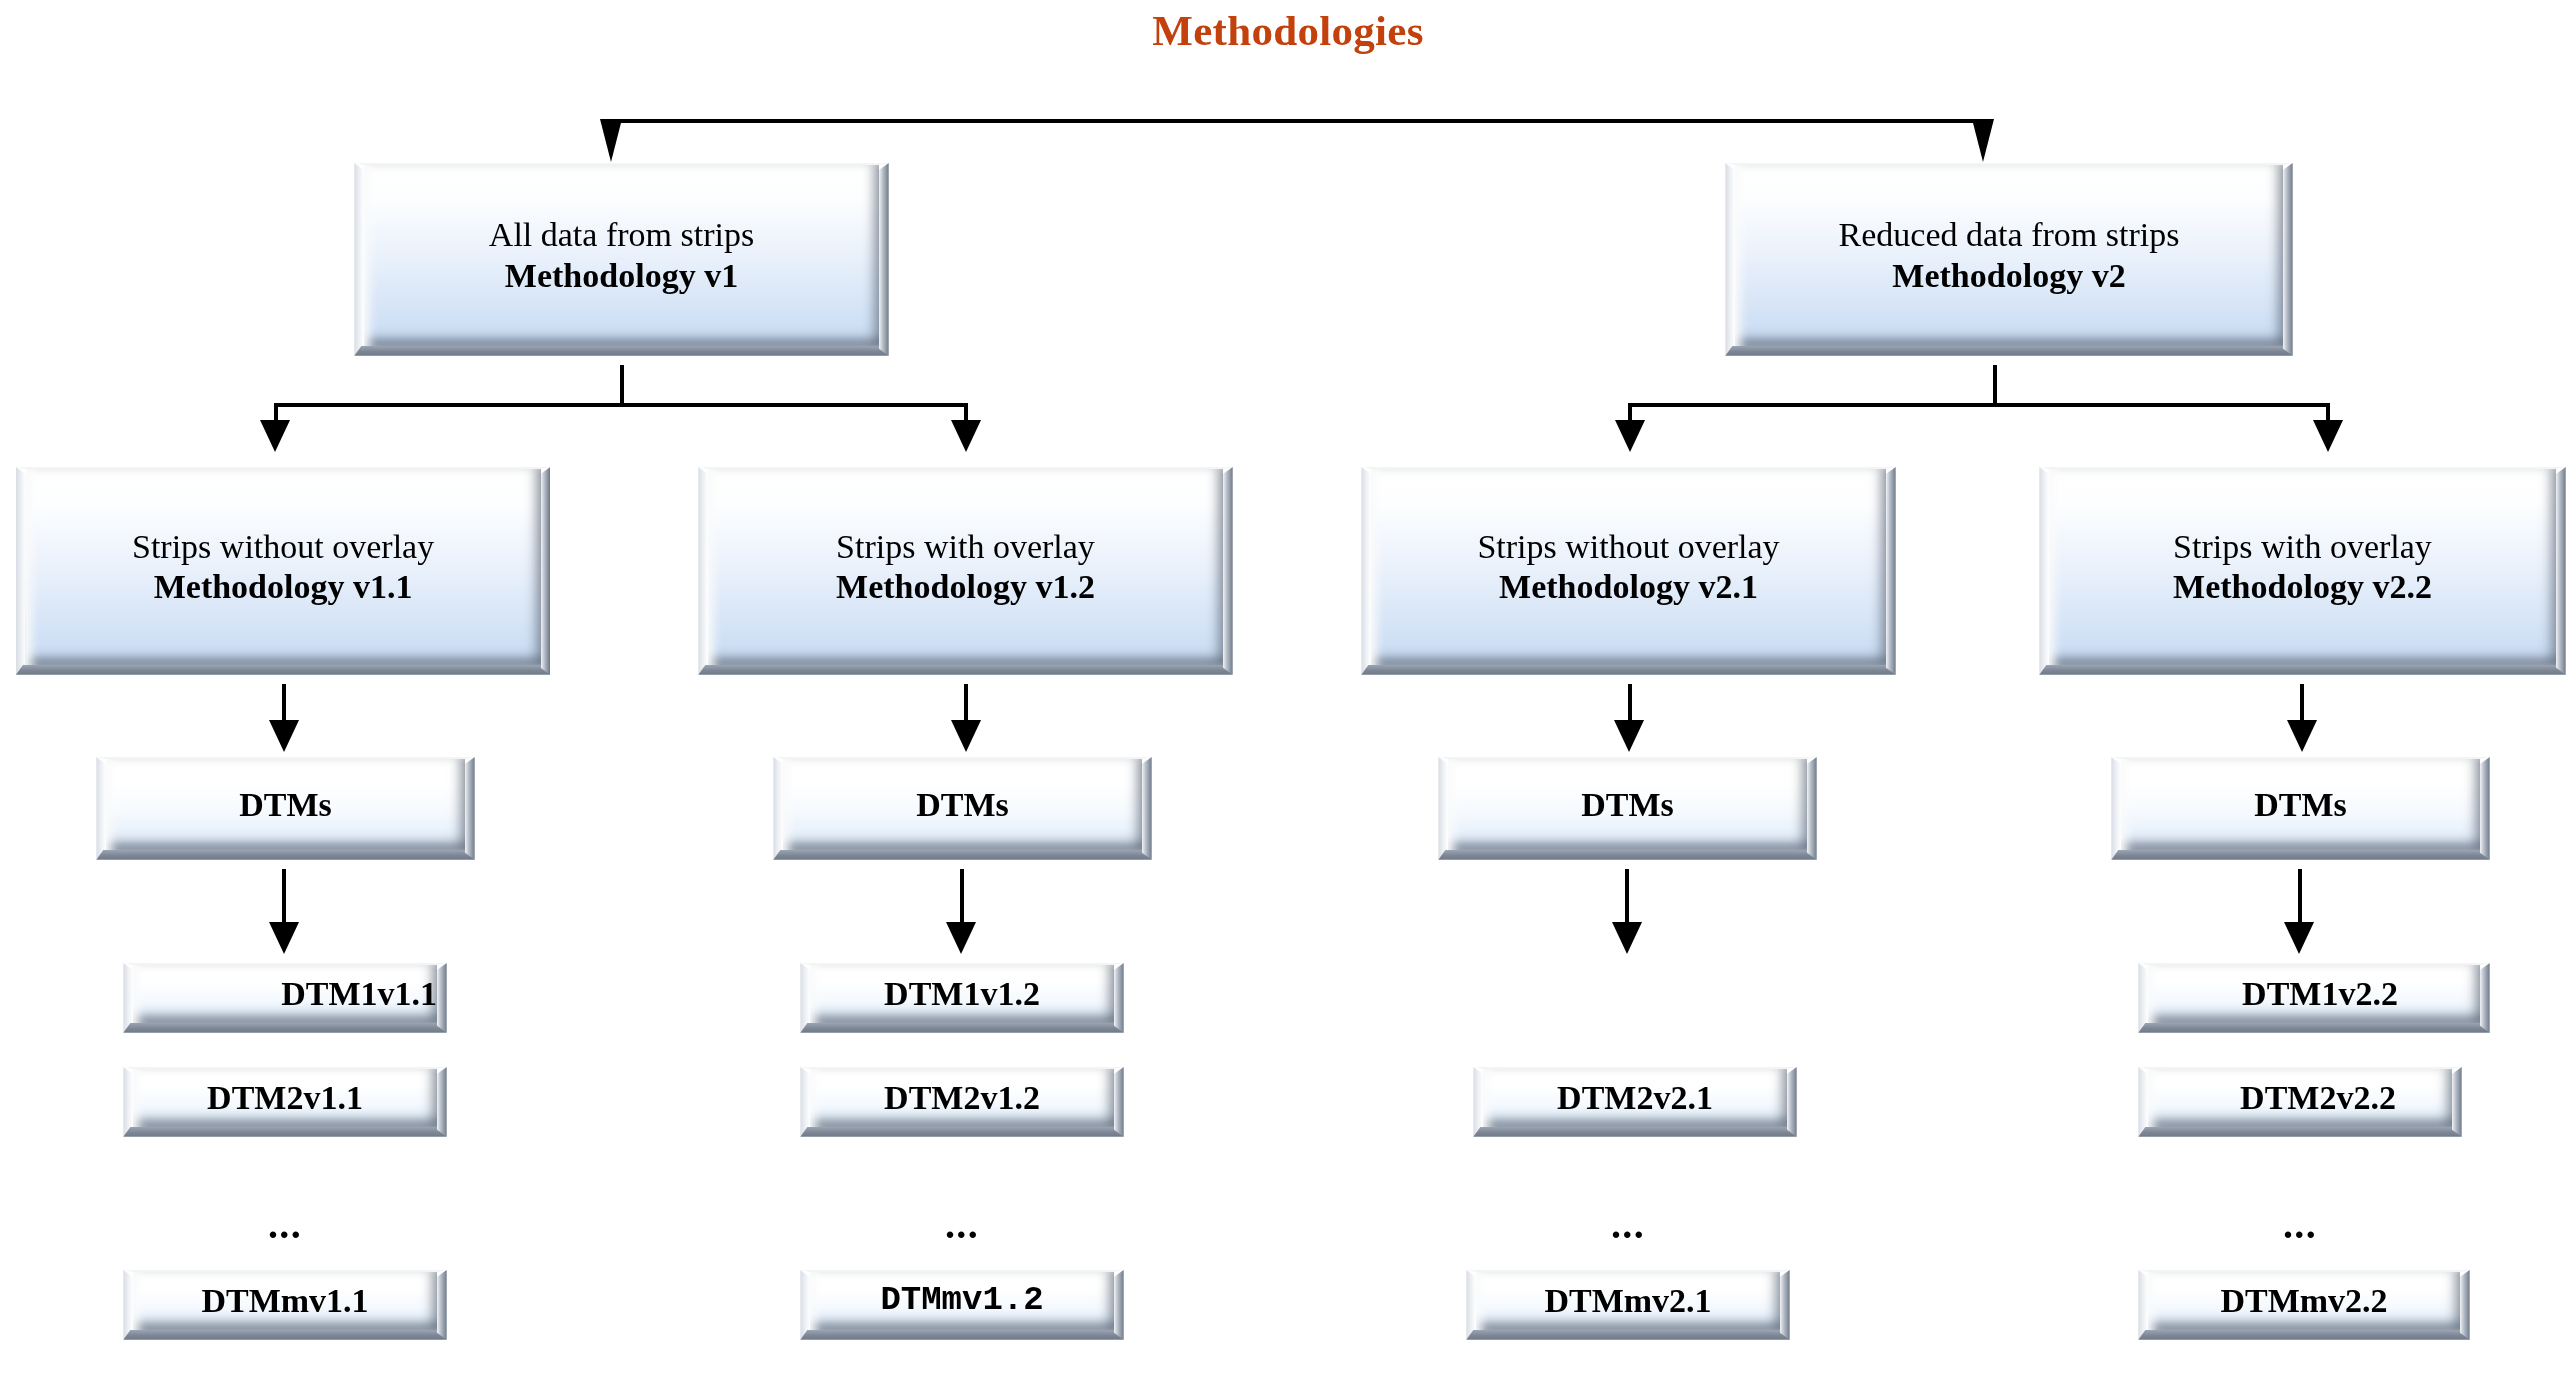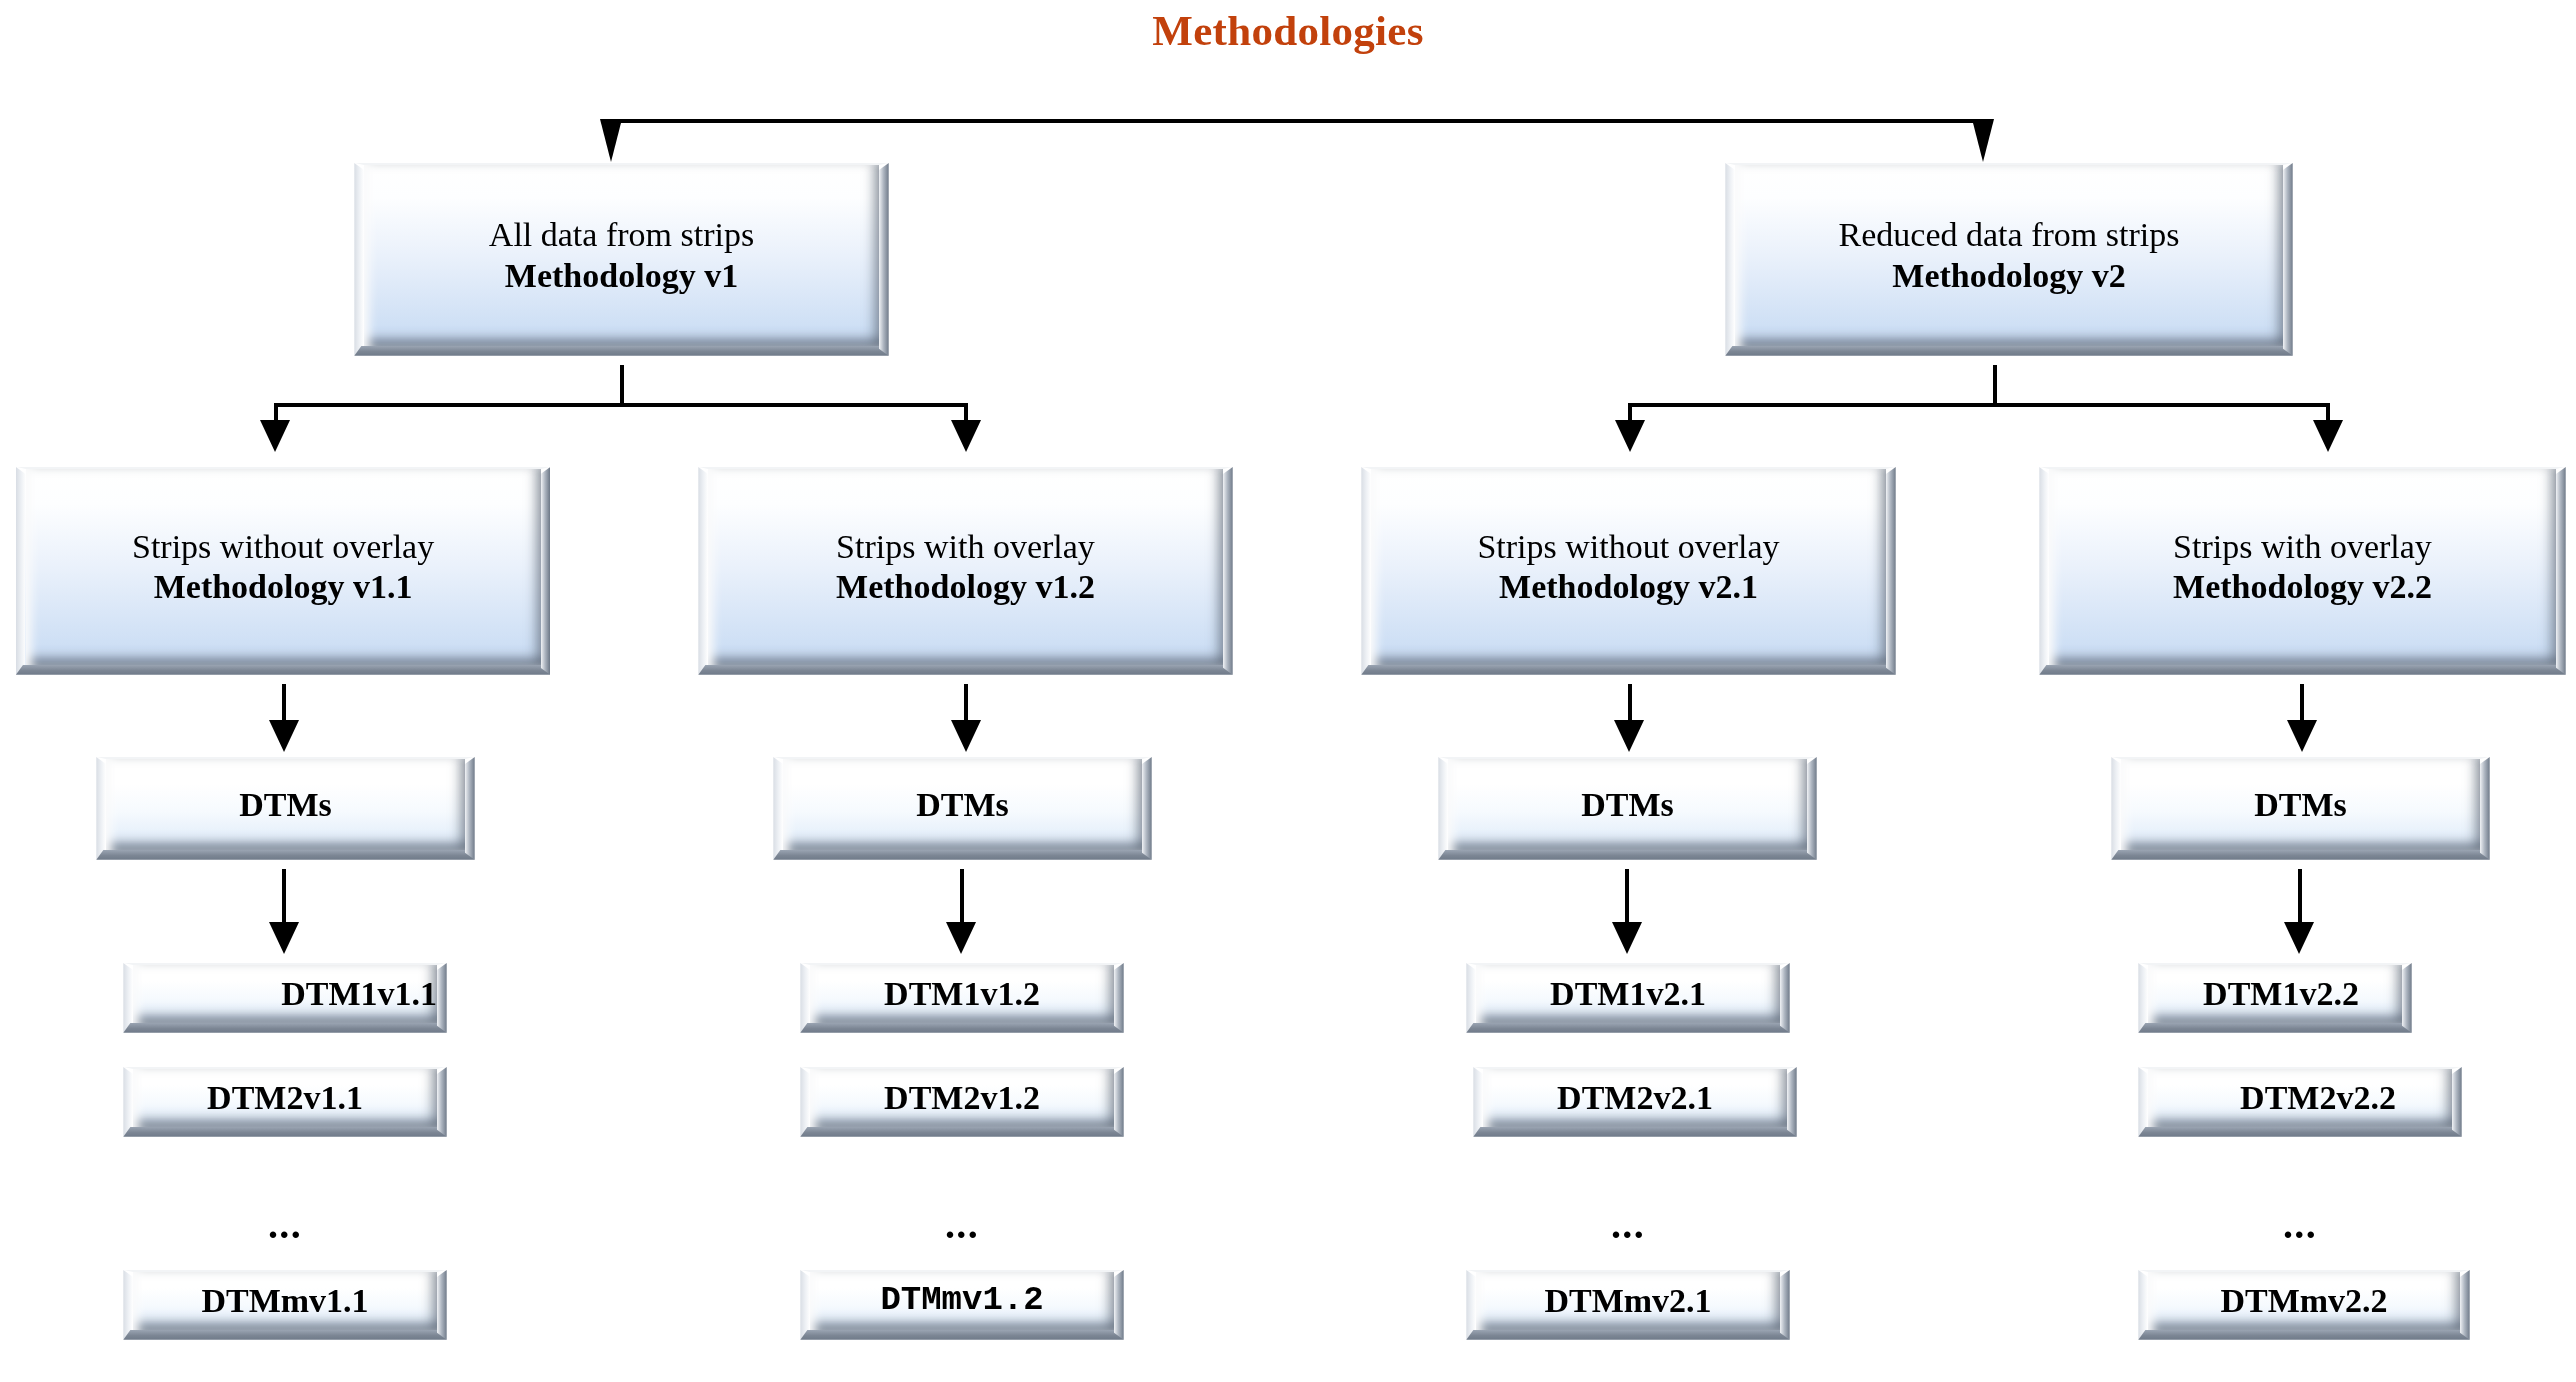--- a/index.html
+++ b/index.html
@@ -262,35 +262,31 @@
   <div class="box pale" style="left:801px; top:1067px; width:322px; height:69px;">
     <div class="box-bottom"></div>
     <div class="single">DTM2v1.2</div>
   </div>
   <div class="ellipsis" style="left:801px; top:1201px; width:322px;">...</div>
   <div class="box pale" style="left:801px; top:1270px; width:322px; height:69px;font-family:Liberation Mono, monospace;">
     <div class="box-bottom"></div>
     <div class="single">DTMmv1.2</div>
   </div>
 
-  <div class="box pale" style="left:1467px; top:963px; width:322px; height:69px;">
-    <div class="box-bottom"></div>
-    <div class="single">DTM1v2.1</div>
-  </div>
   <div class="box pale" style="left:1467px; top:1067px; width:322px; height:69px;margin-left:7px;">
     <div class="box-bottom"></div>
     <div class="single">DTM2v2.1</div>
   </div>
   <div class="ellipsis" style="left:1467px; top:1201px; width:322px;">...</div>
   <div class="box pale" style="left:1467px; top:1270px; width:322px; height:69px;">
     <div class="box-bottom"></div>
     <div class="single">DTMmv2.1</div>
   </div>
 
-  <div class="box pale" style="left:2139px; top:963px; width:272px; height:69px;padding-left:12px;">
+  <div class="box pale" style="left:2139px; top:963px; width:350px; height:69px;padding-left:12px;">
     <div class="box-bottom"></div>
     <div class="single">DTM1v2.2</div>
   </div>
   <div class="box pale" style="left:2139px; top:1067px; width:322px; height:69px;padding-left:36px;">
     <div class="box-bottom"></div>
     <div class="single">DTM2v2.2</div>
   </div>
   <div class="ellipsis" style="left:2139px; top:1201px; width:322px;">...</div>
   <div class="box pale" style="left:2139px; top:1270px; width:330px; height:69px;">
     <div class="box-bottom"></div>

